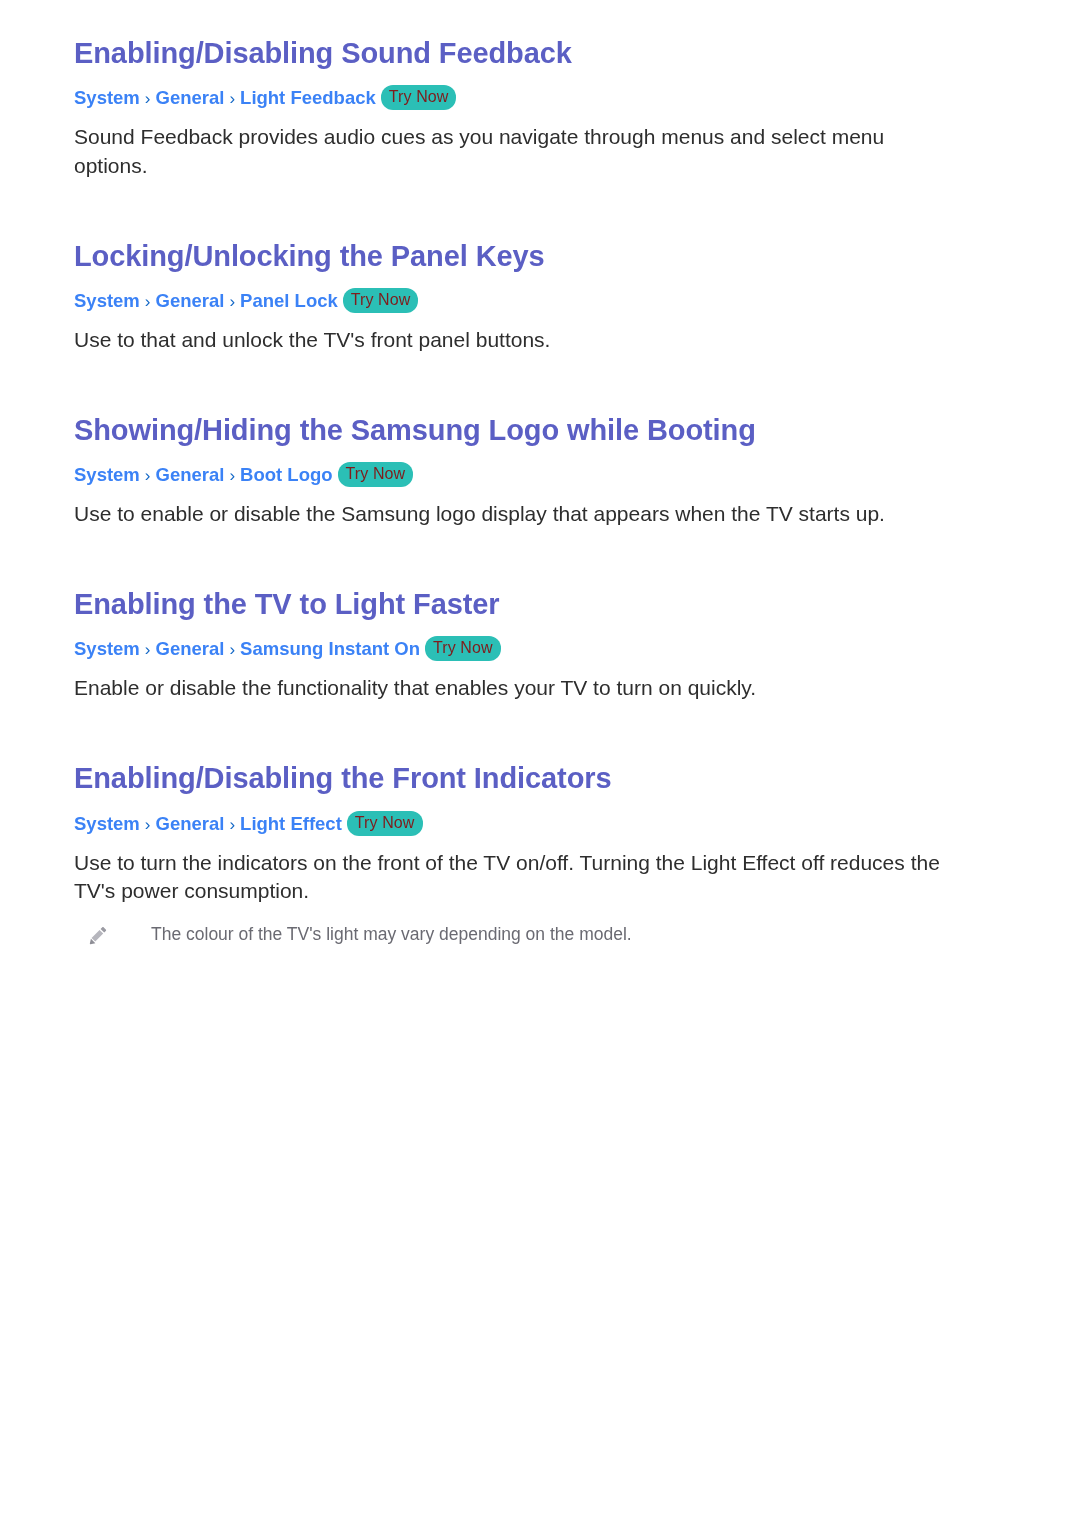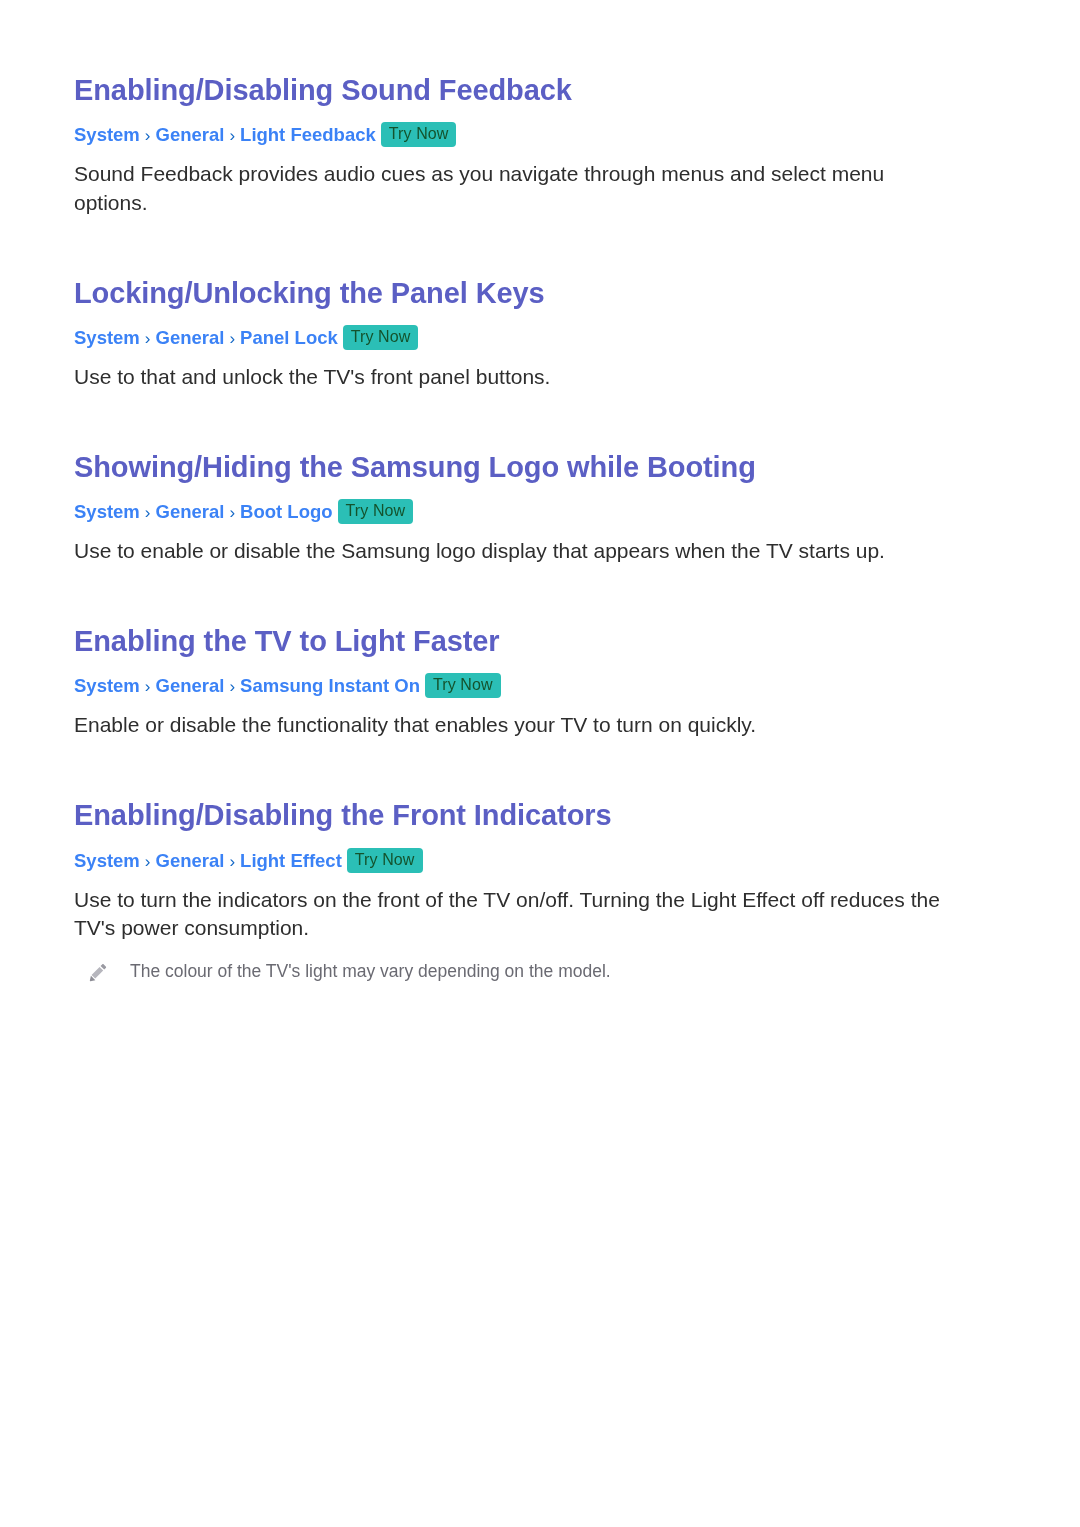--- a/index.html
+++ b/index.html
@@ -10,21 +10,21 @@
   body {
     width: 1080px;
     height: 1527px;
     font-family: "Liberation Sans", sans-serif;
     -webkit-font-smoothing: antialiased;
   }
   .page {
     box-sizing: border-box;
     width: 1080px;
     height: 1121px;
-    padding: 73px 74px 0 74px;
+    padding: 36px 74px 0 74px;
     background: #ffffff;
   }
   .section {
     margin: 0 0 58px 0;
   }
   .section:last-child {
     margin-bottom: 0;
   }
   h2.section-heading {
     margin: 0 0 14px 0;
@@ -47,42 +47,43 @@
   }
   .crumb-sep {
     color: #1569c7;
     font-weight: normal;
     padding: 0 5px;
     font-size: 17px;
   }
   .try-now {
     display: inline-block;
     background: #2bbfb6;
-    color: #14532d;
+    color: #7f1d1d;
     font-size: 16px;
     font-weight: normal;
     line-height: 1;
     padding: 4px 8px 5px 8px;
-    border-radius: 4px;
+    border-radius: 12px;
     margin-left: 5px;
     vertical-align: 2px;
     letter-spacing: 0.1px;
   }
   p.body-text {
     margin: 0;
     font-size: 21px;
     line-height: 1.37;
     color: #2e2e2e;
     max-width: 880px;
   }
   .note-row {
     display: flex;
     align-items: flex-start;
     margin-top: 17px;
     padding-left: 14px;
+    gap: 21px;
   }
   .note-icon {
     flex: 0 0 auto;
     width: 22px;
     height: 22px;
     margin-right: 20px;
     margin-top: 2px;
   }
   .note-text {
     font-size: 17.5px;

